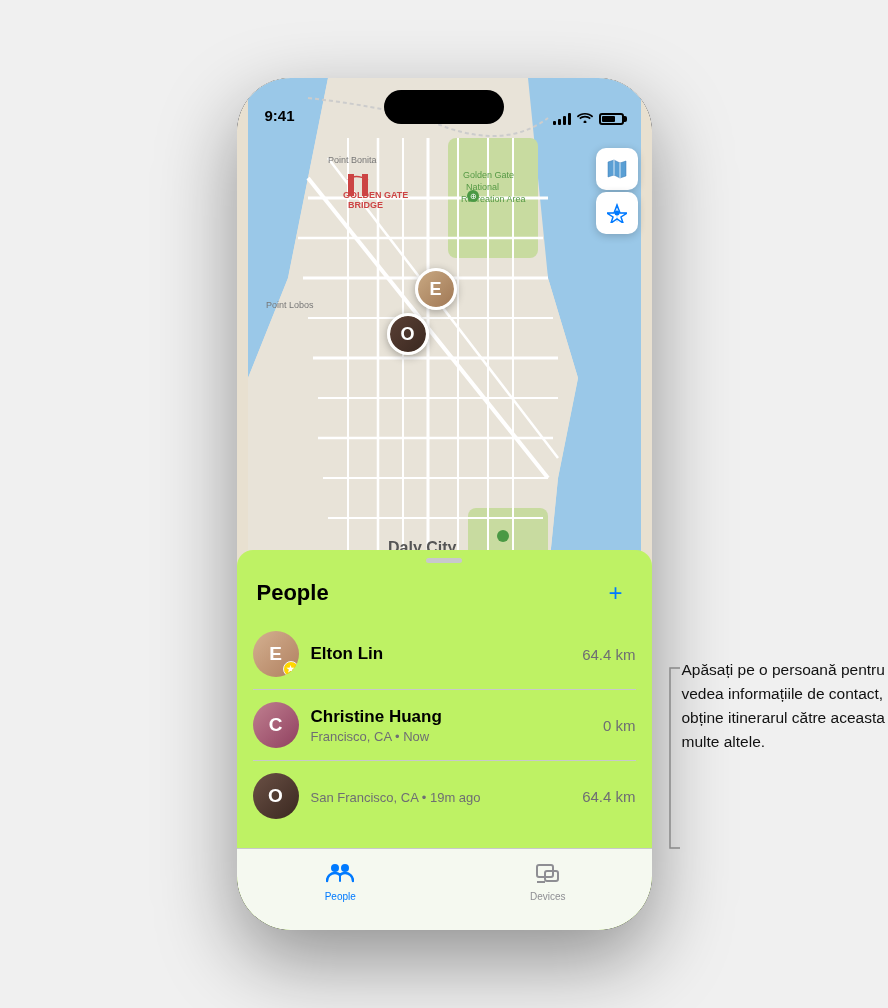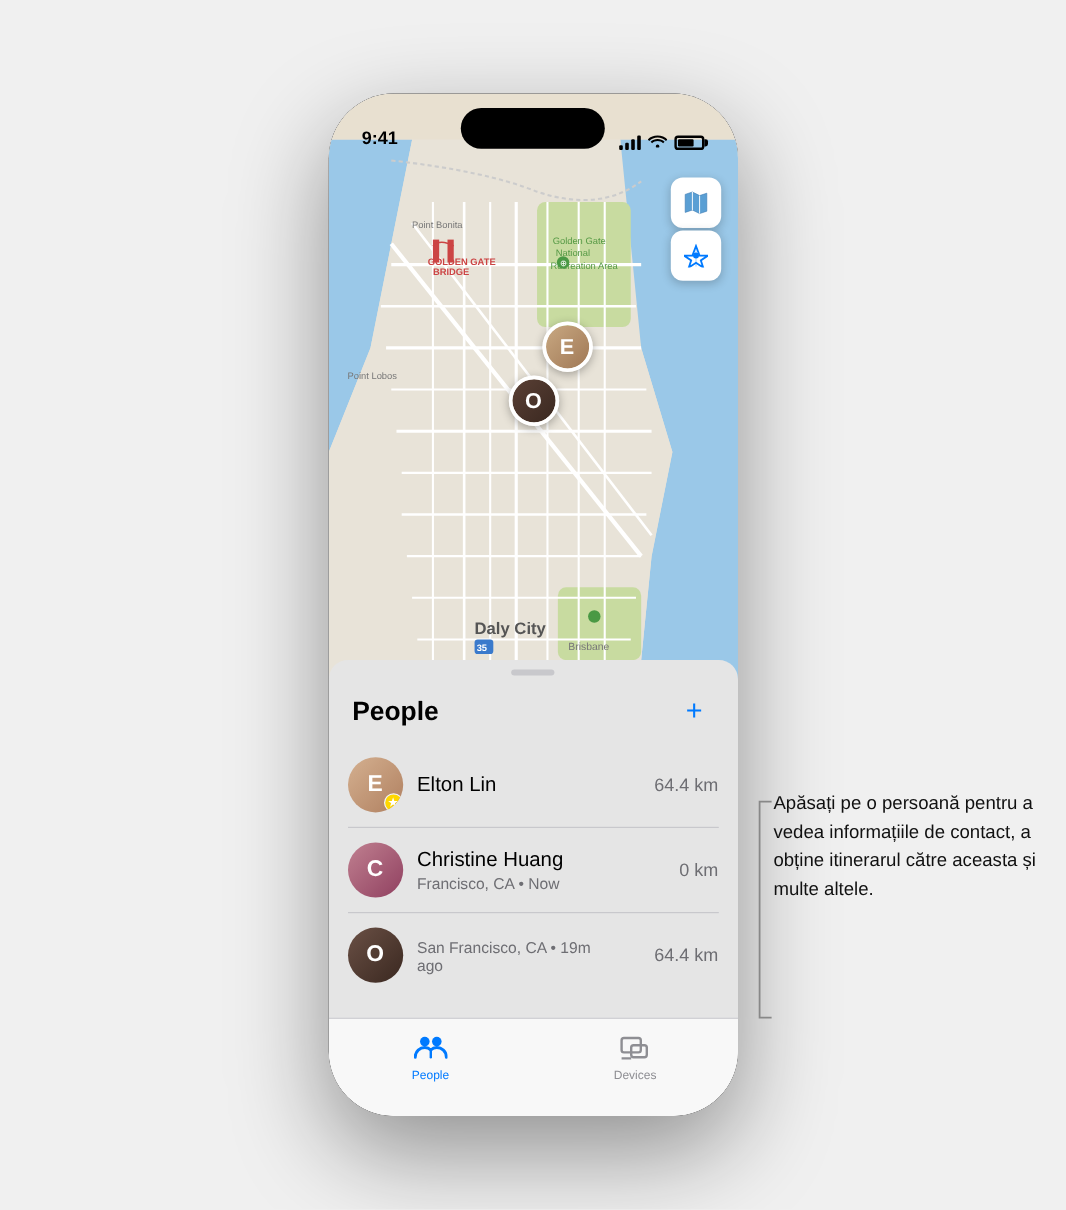--- a/index.html
+++ b/index.html
@@ -15,21 +15,21 @@
 
     .page-wrapper {
       display: flex;
       align-items: flex-start;
       gap: 20px;
       position: relative;
     }
 
     
     .phone {
-      width: 341px;
+      width: 415px;
       height: 852px;
       background: #000;
       border-radius: 54px;
       position: relative;
       box-shadow: 0 30px 80px rgba(0,0,0,0.4);
       overflow: hidden;
     }
 
     .phone-screen {
       position: absolute;
@@ -200,21 +200,21 @@
 
     .pin2 {
       top: 235px;
       left: 150px;
     }
 
     
     .bottom-sheet {
       position: absolute;
       bottom: 0; left: 0; right: 0;
-      background: #e5e5e5;
+      background: #bef264;
       border-radius: 16px 16px 0 0;
       height: 380px;
       z-index: 30;
     }
 
     .sheet-handle {
       width: 36px;
       height: 5px;
       background: #c8c8cc;
       border-radius: 3px;
@@ -293,21 +293,21 @@
       font-size: 9px;
       border: 1.5px solid #f2f2f7;
     }
 
     .person-info {
       flex: 1;
     }
 
     .person-name {
       font-size: 17px;
-      font-weight: 400;
+      font-weight: 700;
       color: #000;
     }
 
     .person-detail {
       font-size: 13px;
       color: #6e6e73;
       margin-top: 2px;
     }
 
     .person-distance {

